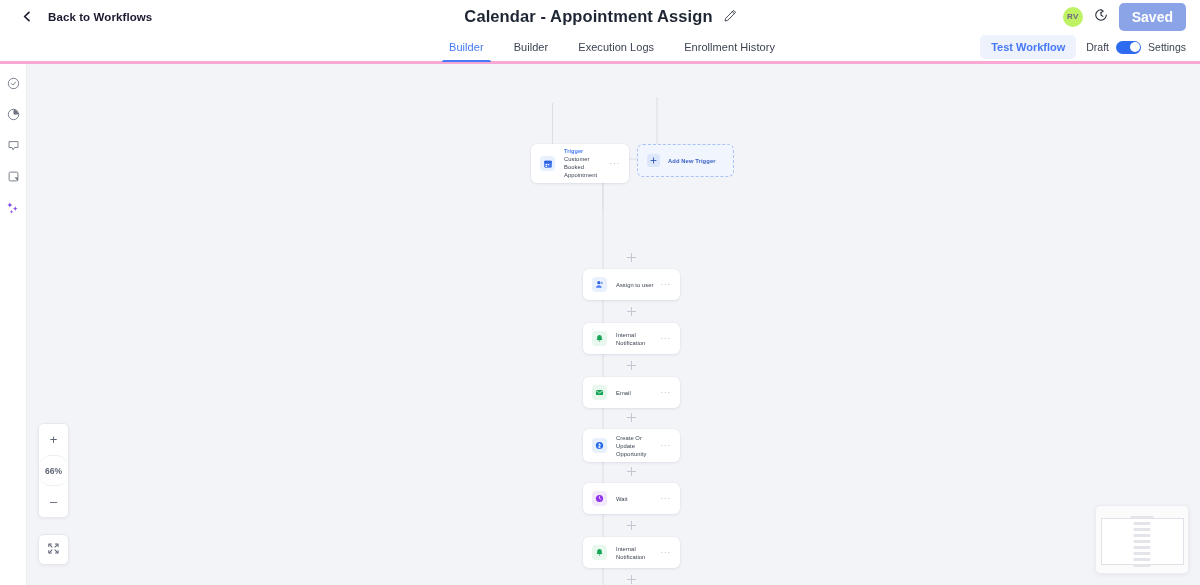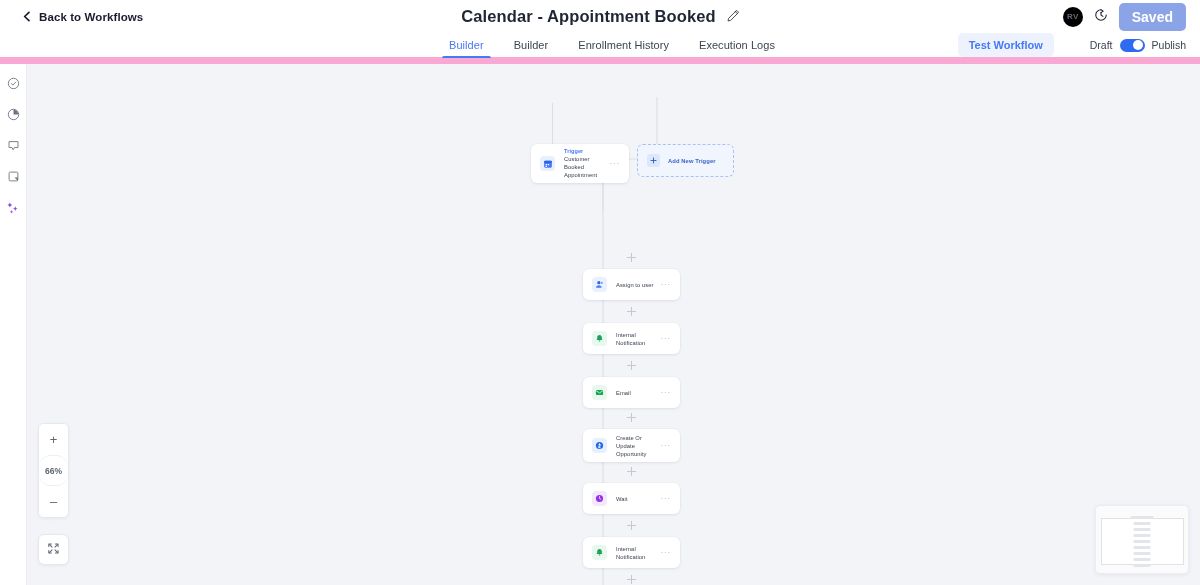--- a/index.html
+++ b/index.html
@@ -28,20 +28,21 @@
     margin-left: 22px;
     cursor: pointer;
     color: #1b1b2f;
   }
   .back-chevron { display: block; }
   .back-label {
     font-size: 11.5px;
     font-weight: 600;
     color: #1b1b2f;
     letter-spacing: .1px;
+    margin-left: 9px;
   }
   .doc-title-wrap {
     position: absolute;
     left: 0; right: 0;
     display: flex;
     align-items: center;
     justify-content: center;
     gap: 11px;
     pointer-events: none;
   }
@@ -57,21 +58,21 @@
   .topbar-right {
     position: absolute;
     right: 14px;
     display: flex;
     align-items: center;
     gap: 11px;
   }
   .avatar {
     width: 20px; height: 20px;
     border-radius: 50%;
-    background: #000000;
+    background: #bef264;
     color: #6b6480;
     font-size: 8px;
     font-weight: 700;
     display: flex;
     align-items: center;
     justify-content: center;
     letter-spacing: .2px;
     cursor: pointer;
   }
   .history-icon { cursor: pointer; display: block; }
@@ -85,21 +86,21 @@
     padding: 6px 13px;
     cursor: pointer;
     font-family: inherit;
   }
 
   
   .tabbar {
     position: relative;
     height: 31px;
     background: #ffffff;
-    border-bottom: 7px solid #f9a8d4;
+    border-bottom: 3px solid #f9a8d4;
     display: flex;
     align-items: center;
     justify-content: center;
     padding-left: 24px;
   }
   .tabs { display: flex; align-items: center; gap: 0; height: 100%; }
   .tab {
     font-size: 11px;
     color: #3c4351;
     padding: 0 15px;
@@ -134,21 +135,20 @@
     font-size: 11px;
     font-weight: 600;
     padding: 6px 11px;
     cursor: pointer;
     font-family: inherit;
   }
   .publish-wrap {
     display: flex;
     align-items: center;
     gap: 7px;
-    margin-left: 26px;
   }
   .pub-label {
     font-size: 10.5px;
     color: #3c4351;
     font-weight: 500;
   }
   .toggle {
     width: 25px; height: 13px;
     border-radius: 7px;
     background: #2f6bf0;
@@ -422,21 +422,21 @@
   <div class="back-link">
     <span class="back-chevron">
       <svg width="10" height="11" viewBox="0 0 10 11" fill="none">
         <path d="M7 1.4L2.6 5.5L7 9.6" stroke="#1b1b2f" stroke-width="1.7" stroke-linecap="round" stroke-linejoin="round"></path>
       </svg>
     </span>
     <span class="back-label">Back to Workflows</span>
   </div>
 
   <div class="doc-title-wrap">
-    <span class="doc-title">Calendar - Appointment Booked</span>
+    <span class="doc-title">Calendar - Appointment Assign</span>
     <span class="edit-icon">
       <svg width="12" height="12" viewBox="0 0 14 14" fill="none">
         <path d="M9.7 1.9l2.4 2.4M10.4 1.2a1.2 1.2 0 0 1 1.7 0l.7.7a1.2 1.2 0 0 1 0 1.7L4.3 12.1 1.2 12.8l.7-3.1 8.5-8.5z" stroke="#2b3240" stroke-width="1" stroke-linecap="round" stroke-linejoin="round"></path>
       </svg>
     </span>
   </div>
 
   <div class="topbar-right">
     <div class="avatar">RV</div>
     <span class="history-icon">
@@ -447,30 +447,30 @@
       </svg>
     </span>
     <button class="saved-btn">Saved</button>
   </div>
 </div>
 
 <div class="tabbar">
   <div class="tabs">
     <div class="tab active">Builder</div>
     <div class="tab">Builder</div>
+    <div class="tab">Execution Logs</div>
     <div class="tab">Enrollment History</div>
-    <div class="tab">Execution Logs</div>
   </div>
 
   <div class="tabbar-right">
     <button class="test-btn">Test Workflow</button>
     <div class="publish-wrap">
       <span class="pub-label">Draft</span>
       <div class="toggle"></div>
-      <span class="pub-label">Publish</span>
+      <span class="pub-label">Settings</span>
     </div>
   </div>
 </div>
 
 <div class="body-area">
 
   <div class="rail">
     <div class="rail-icon">
       <svg width="13" height="13" viewBox="0 0 16 16" fill="none">
         <circle cx="8" cy="8" r="6.4" stroke="#6c727f" stroke-width="1.1"></circle>

